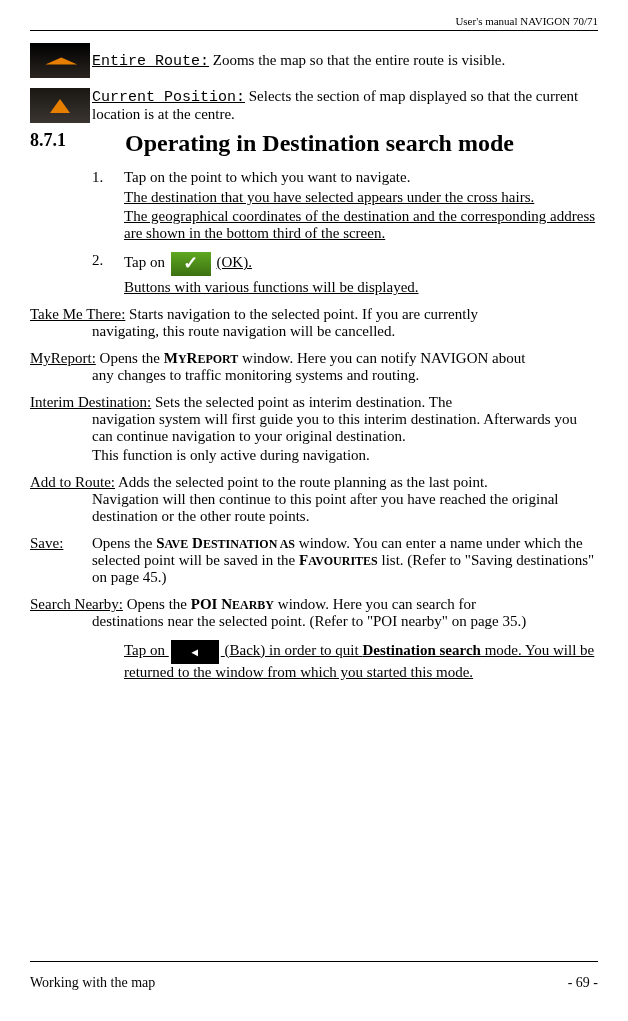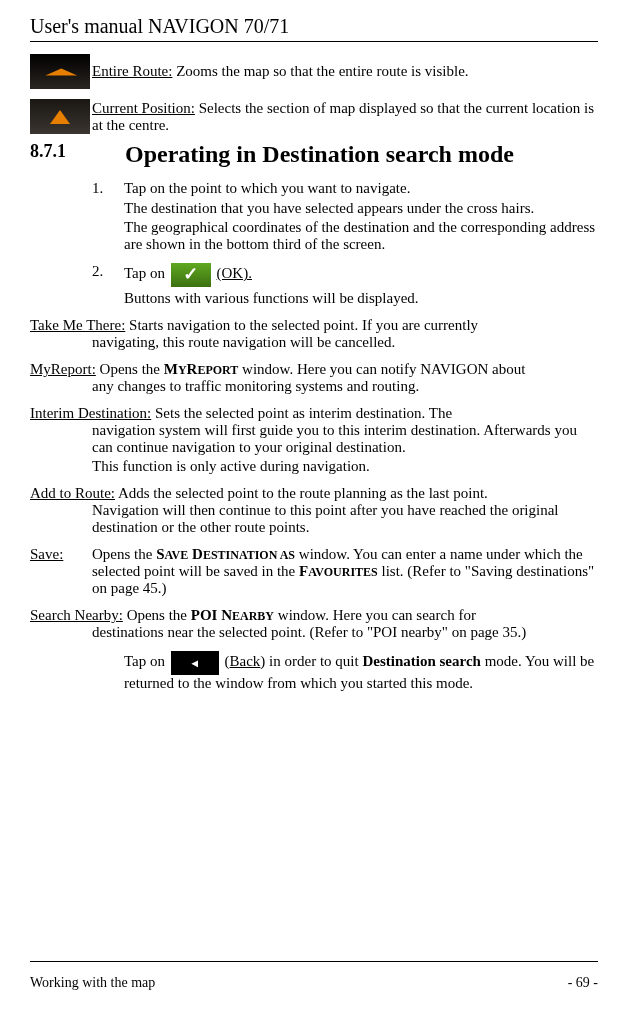--- a/index.html
+++ b/index.html
@@ -16,21 +16,22 @@
       height: 1021px;
       position: relative;
       padding: 15px 30px 0 30px;
     }
     .header-top {
       border-bottom: 1px solid #000;
       padding-bottom: 3px;
       margin-bottom: 12px;
     }
     .header-title {
-      font-size: 20px;
+      text-align: right;
+      font-size: 11px;
     }
     .icon-row {
       display: flex;
       align-items: center;
       margin-bottom: 10px;
     }
     .icon-box {
       width: 60px;
       height: 35px;
       margin-right: 2px;
@@ -61,20 +62,21 @@
       top: 50%;
       transform: translate(-50%, -50%);
       width: 0;
       height: 0;
       border-left: 10px solid transparent;
       border-right: 10px solid transparent;
       border-bottom: 14px solid #e67e00;
     }
     .icon-label {
       text-decoration: underline;
+      font-family: Liberation Mono, monospace;
     }
     .icon-text-block {
       margin-left: 62px;
       margin-bottom: 15px;
     }
     .section-header {
       display: flex;
       margin-top: 6px;
       margin-bottom: 12px;
     }
@@ -97,20 +99,21 @@
     }
     .numbered-text {
       flex: 1;
     }
     .indent-block {
       margin-left: 94px;
       margin-bottom: 10px;
     }
     .indent-block p {
       margin-bottom: 2px;
+      text-decoration: underline;
     }
     .green-ok {
       display: inline-block;
       width: 40px;
       height: 24px;
       background: linear-gradient(to bottom, #5fa820, #3c7012);
       vertical-align: middle;
       position: relative;
       margin: 0 2px;
     }

